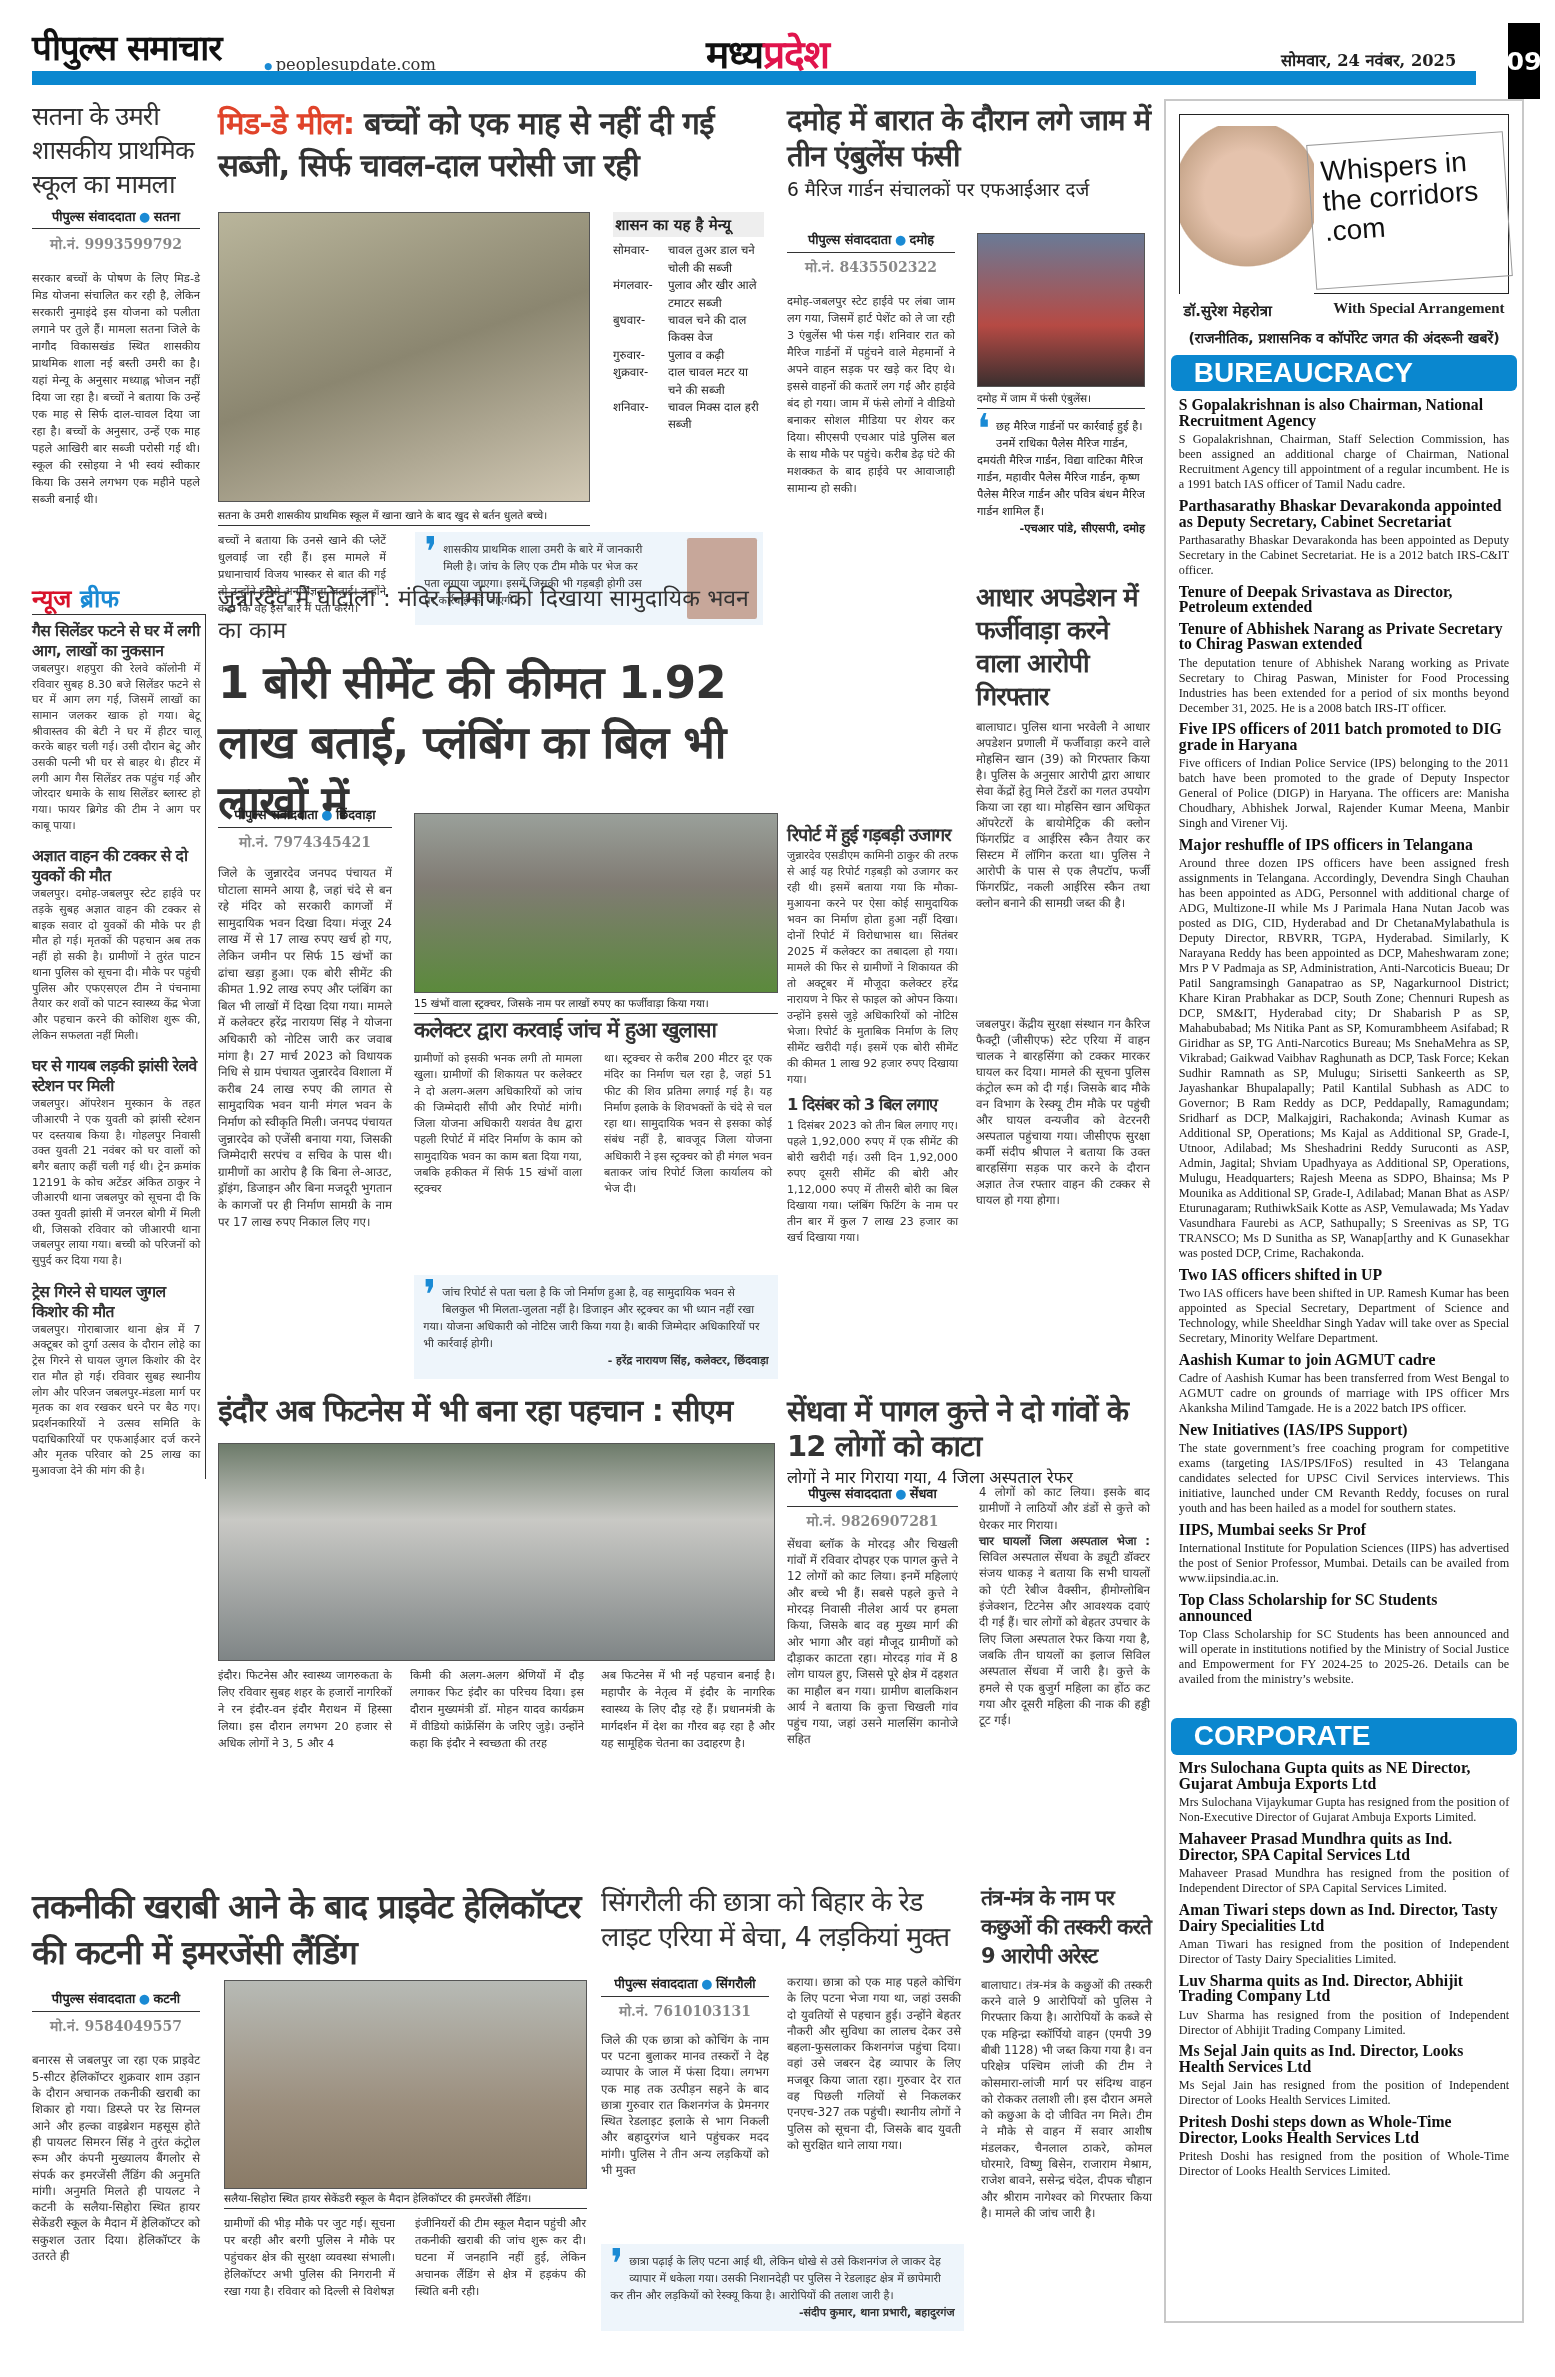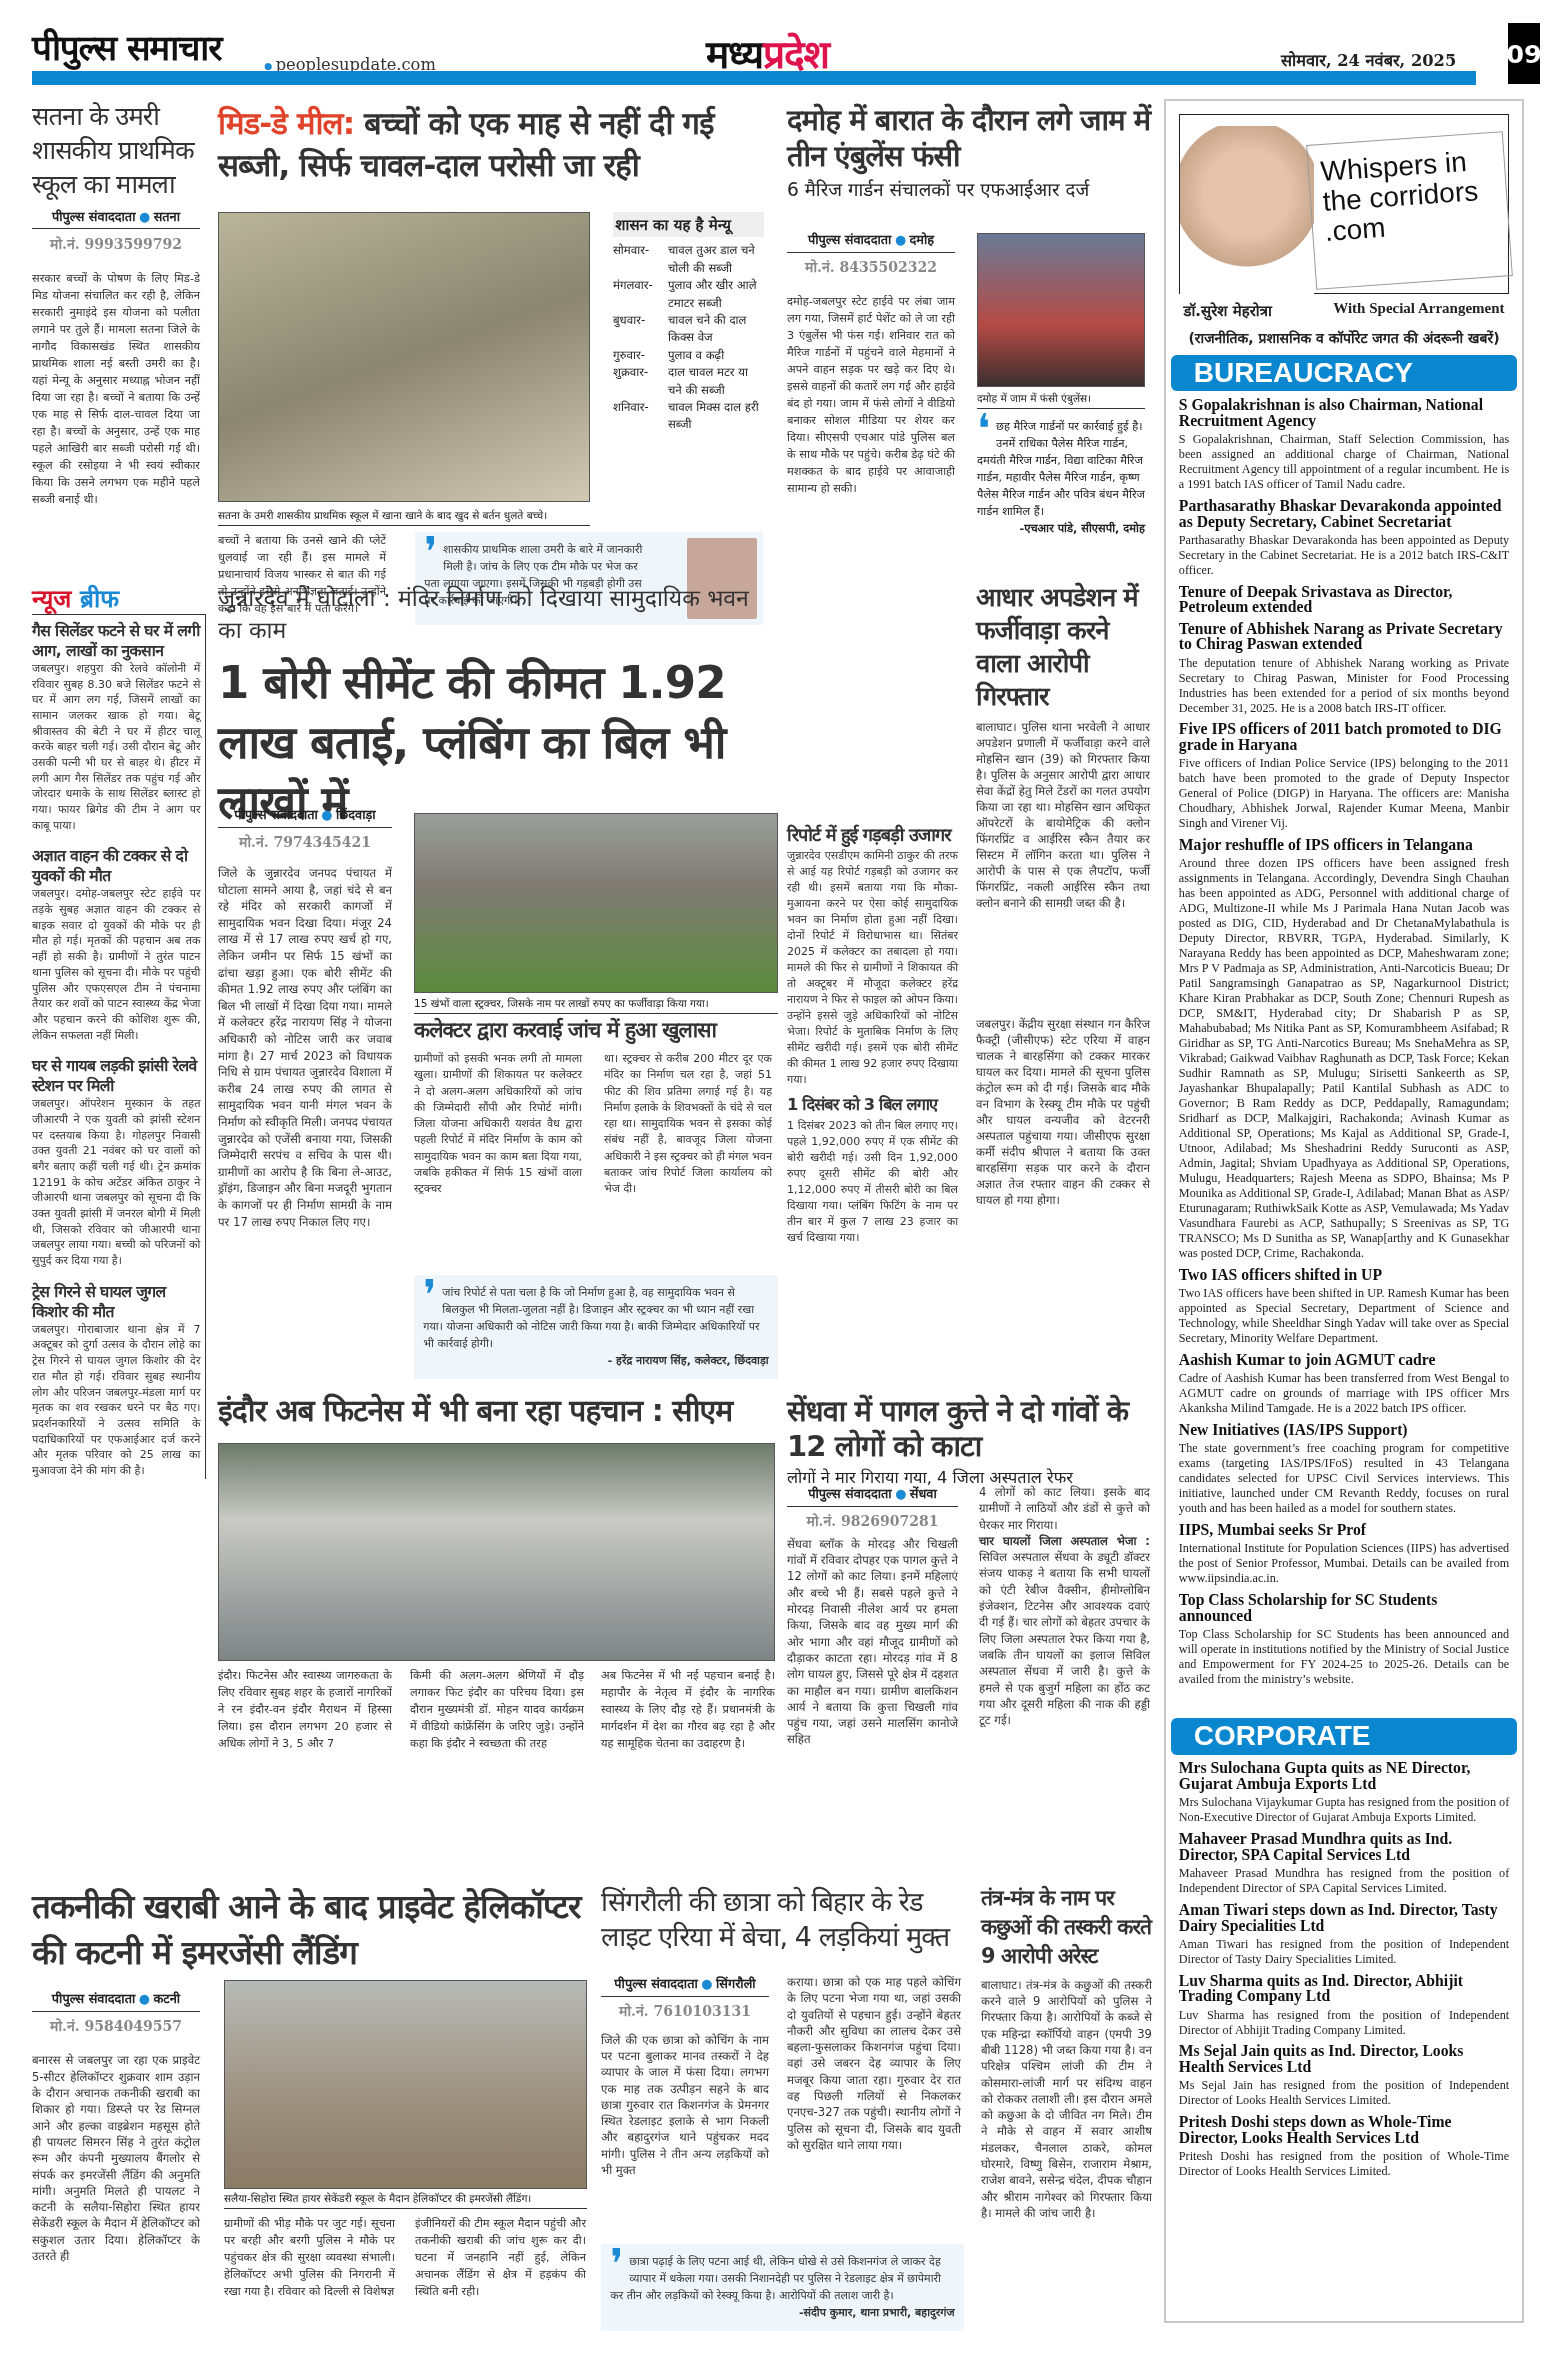--- a/index.html
+++ b/index.html
@@ -5,21 +5,21 @@
 *{box-sizing:border-box;margin:0;padding:0}
 body{width:1555px;height:2377px;background:#fff;font-family:"DejaVu Sans",sans-serif;color:#222;position:relative;overflow:hidden}
 .abs{position:absolute}
 .hdr{left:32px;top:23px;width:1510px;height:61px}
 .logo{left:0;top:0;font-family:"DejaVu Serif",serif;font-weight:bold;font-size:35px;color:#111;letter-spacing:-1.2px}
 .url{left:232px;top:32px;font-family:"DejaVu Serif",serif;font-size:16.3px;color:#333}
 .url::before{content:"●";color:#1a8ad4;font-size:9.3px;margin-right:3.5px;vertical-align:middle}
 .sec{left:674px;top:2.9px;font-weight:bold;font-size:39px;letter-spacing:-1.2px}
 .sec .a{color:#111}.sec .b{color:#e0144c}
 .date{left:1249px;top:26px;font-size:16.3px;font-weight:bold;font-family:"DejaVu Serif",serif}
-.pg{left:1476px;top:0;width:32px;height:61px;background:#000;color:#fff;font-size:25.6px;font-weight:bold;display:flex;align-items:center;justify-content:center}
+.pg{left:1476px;top:0;width:32px;height:76px;background:#000;color:#fff;font-size:25.6px;font-weight:bold;display:flex;align-items:center;justify-content:center}
 .bar{left:32px;top:71px;width:1444px;height:14px;background:#0a87cf}
 .col{font-size:11.3px;line-height:17px;text-align:justify;font-family:"DejaVu Sans",sans-serif;color:#333}
 .hl{font-weight:bold;color:#333;letter-spacing:-0.9px;line-height:1.1}
 .by{font-weight:bold;font-size:12.8px;text-align:center;border-bottom:1.2px solid #333;padding-bottom:3.5px}
 .by i{color:#1a8ad4;font-style:normal;margin:0 3.5px}
 .mob{font-family:"DejaVu Serif",serif;color:#888;font-weight:bold;font-size:14px;text-align:center;margin-top:4.6px}
 .img{background:linear-gradient(135deg,#8a8f7c,#c9c3b0 40%,#6f7866);border:0.6px solid #555}
 .cap{font-size:10.5px;border-bottom:1.2px solid #333;padding:2.3px 0}
 .quote{background:#eef5fb;padding:9.3px;font-size:11px;line-height:17px;color:#333}
 .qm{color:#1a8ad4;font-size:41px;line-height:23px;float:left;margin-right:5.8px;font-family:"DejaVu Serif",serif}
@@ -153,21 +153,21 @@
   <div class="hl" style="font-size:25.6px;line-height:33px">आधार अपडेशन में फर्जीवाड़ा करने वाला आरोपी गिरफ्तार</div>
   <div class="col" style="margin-top:5.8px;font-size:11.6px;line-height:16px">बालाघाट। पुलिस थाना भरवेली ने आधार अपडेशन प्रणाली में फर्जीवाड़ा करने वाले मोहसिन खान (39) को गिरफ्तार किया है। पुलिस के अनुसार आरोपी द्वारा आधार सेवा केंद्रों हेतु मिले टेंडरों का गलत उपयोग किया जा रहा था। मोहसिन खान अधिकृत ऑपरेटरों के बायोमेट्रिक की क्लोन फिंगरप्रिंट व आईरिस स्कैन तैयार कर सिस्टम में लॉगिन करता था। पुलिस ने आरोपी के पास से एक लैपटॉप, फर्जी फिंगरप्रिंट, नकली आईरिस स्कैन तथा क्लोन बनाने की सामग्री जब्त की है।</div>
 </div>
 <div class="abs" style="left:976px;top:1010px;width:174px">
   <div class="col" style="margin-top:5.8px;font-size:11.6px;line-height:16px">जबलपुर। केंद्रीय सुरक्षा संस्थान गन कैरिज फैक्ट्री (जीसीएफ) स्टेट एरिया में वाहन चालक ने बारहसिंगा को टक्कर मारकर घायल कर दिया। मामले की सूचना पुलिस कंट्रोल रूम को दी गई। जिसके बाद मौके वन विभाग के रेस्क्यू टीम मौके पर पहुंची और घायल वन्यजीव को वेटरनरी अस्पताल पहुंचाया गया। जीसीएफ सुरक्षा कर्मी संदीप श्रीपाल ने बताया कि उक्त बारहसिंगा सड़क पार करने के दौरान अज्ञात तेज रफ्तार वाहन की टक्कर से घायल हो गया होगा।</div>
 </div>
 
 <div class="abs" style="left:218px;top:1394px;width:557px">
   <div class="hl" style="font-size:30px;font-weight:bold">इंदौर अब फिटनेस में भी बना रहा पहचान : सीएम</div>
   <div class="abs img" style="left:0;top:49px;width:557px;height:218px;background:linear-gradient(180deg,#6d7b6a,#c9c9c5 35%,#7f8586 100%)"></div>
-  <div class="abs col" style="left:0;top:273px;width:174px">इंदौर। फिटनेस और स्वास्थ्य जागरुकता के लिए रविवार सुबह शहर के हजारों नागरिकों ने रन इंदौर-वन इंदौर मैराथन में हिस्सा लिया। इस दौरान लगभग 20 हजार से अधिक लोगों ने 3, 5 और 7</div>
+  <div class="abs col" style="left:0;top:273px;width:174px">इंदौर। फिटनेस और स्वास्थ्य जागरुकता के लिए रविवार सुबह शहर के हजारों नागरिकों ने रन इंदौर-वन इंदौर मैराथन में हिस्सा लिया। इस दौरान लगभग 20 हजार से अधिक लोगों ने 3, 5 और 4</div>
   <div class="abs col" style="left:192px;top:273px;width:174px">किमी की अलग-अलग श्रेणियों में दौड़ लगाकर फिट इंदौर का परिचय दिया। इस दौरान मुख्यमंत्री डॉ. मोहन यादव कार्यक्रम में वीडियो कांफ्रेंसिंग के जरिए जुड़े। उन्होंने कहा कि इंदौर ने स्वच्छता की तरह</div>
   <div class="abs col" style="left:383px;top:273px;width:174px">अब फिटनेस में भी नई पहचान बनाई है। महापौर के नेतृत्व में इंदौर के नागरिक स्वास्थ्य के लिए दौड़ रहे हैं। प्रधानमंत्री के मार्गदर्शन में देश का गौरव बढ़ रहा है और यह सामूहिक चेतना का उदाहरण है।</div>
 </div>
 
 <div class="abs" style="left:787px;top:1394px;width:366px">
   <div class="hl" style="font-size:29px;line-height:35px">सेंधवा में पागल कुत्ते ने दो गांवों के 12 लोगों को काटा</div>
   <div style="font-size:16.3px;margin-top:2.3px">लोगों ने मार गिराया गया, 4 जिला अस्पताल रेफर</div>
   <div class="abs" style="left:0;top:90px;width:171px">
     <div class="by"><span>पीपुल्स संवाददाता</span><i>●</i><span>सेंधवा</span></div>
     <div class="mob">मो.नं. 9826907281</div>

